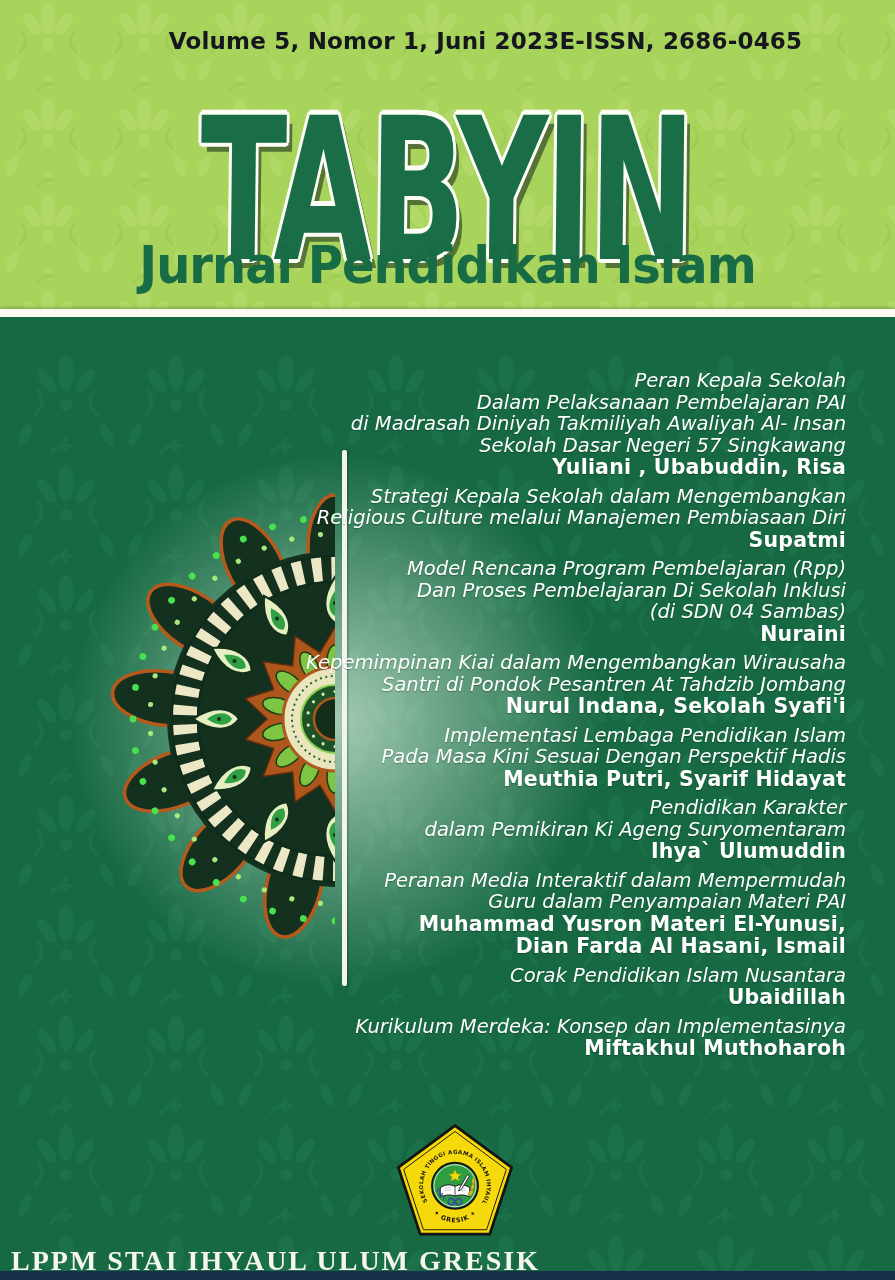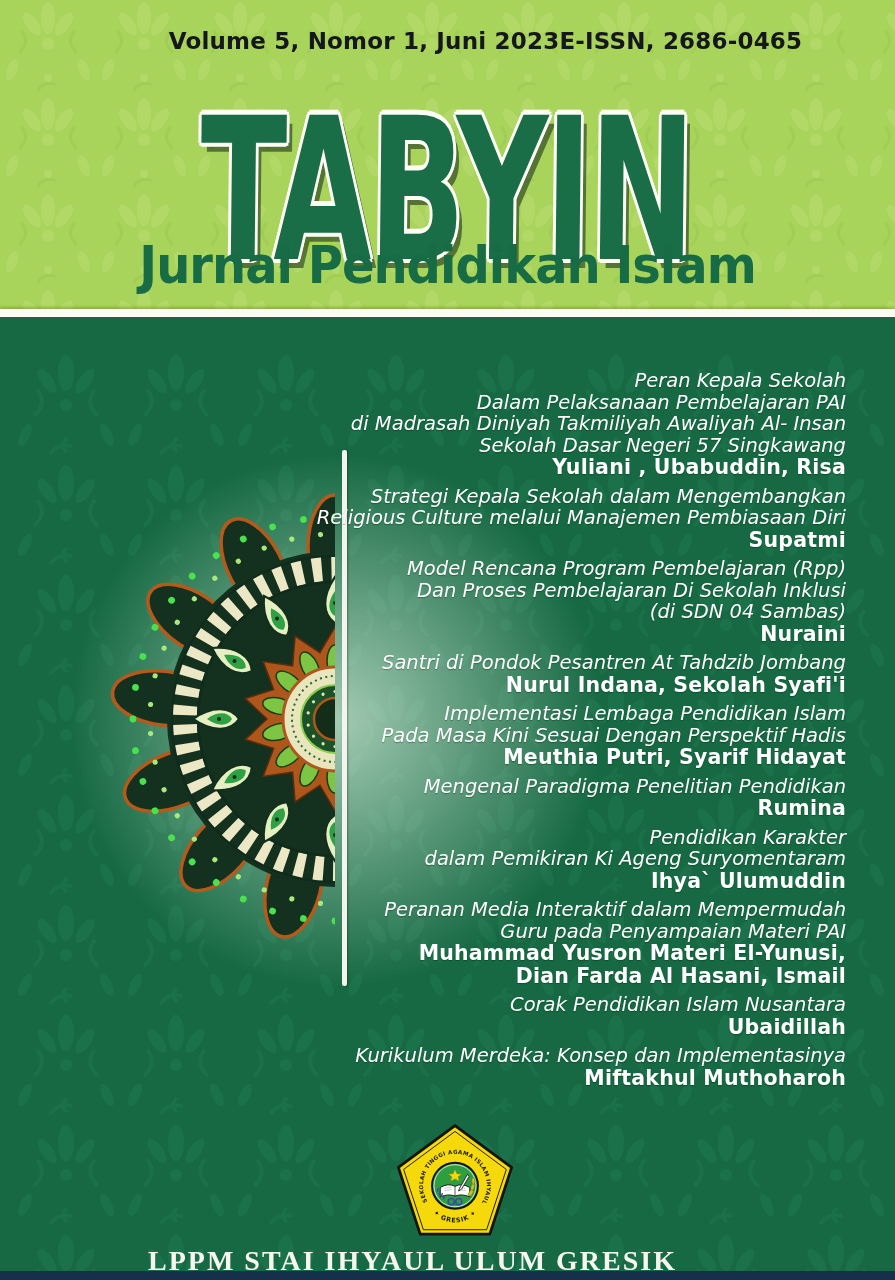--- a/index.html
+++ b/index.html
@@ -40,21 +40,21 @@
          background:#f4f4ee;border-radius:2px;box-shadow:1px 0 2px rgba(0,20,10,.35);}
 
   .article-list{position:absolute;right:60px;top:17px;width:560px;text-align:right;color:#fff;}
   .article{margin-bottom:7px;}
   .t-line{font-style:italic;font-size:19.5px;line-height:21.5px;
           text-shadow:0 1px 1px rgba(0,30,15,.35);}
   .a-line{font-weight:bold;font-size:20.5px;line-height:22.5px;letter-spacing:.2px;
           text-shadow:0 1px 1px rgba(0,30,15,.35);}
 
   .seal{position:absolute;left:384px;top:769px;width:120px;height:118px;}
-  .footer-text{position:absolute;left:0;top:892px;width:803px;text-align:center;
+  .footer-text{position:absolute;left:0;top:892px;width:803px;text-align:left;
                font-family:"Liberation Serif", serif;font-weight:bold;font-size:28px;
                color:#f7f6ee;letter-spacing:2px;white-space:nowrap;}
 
   
   .bottom-strip{position:absolute;left:0;top:1271px;width:895px;height:9px;background:#16304a;}
 </style>
 </head>
 <body>
 
 <div class="cover">
@@ -326,40 +326,37 @@
           <div class="t-line">Religious Culture melalui Manajemen Pembiasaan Diri</div>
           <div class="a-line">Supatmi</div>
         </div>
         <div class="article">
           <div class="t-line">Model Rencana Program Pembelajaran (Rpp)</div>
           <div class="t-line">Dan Proses Pembelajaran Di Sekolah Inklusi</div>
           <div class="t-line">(di SDN 04 Sambas)</div>
           <div class="a-line">Nuraini</div>
         </div>
         <div class="article">
+          <div class="t-line">Kepemimpinan Kiai dalam Mengembangkan Wirausaha</div>
           <div class="t-line">Santri di Pondok Pesantren At Tahdzib Jombang</div>
           <div class="a-line">Nurul Indana, Sekolah Syafi'i</div>
         </div>
         <div class="article">
           <div class="t-line">Implementasi Lembaga Pendidikan Islam</div>
           <div class="t-line">Pada Masa Kini Sesuai Dengan Perspektif Hadis</div>
           <div class="a-line">Meuthia Putri, Syarif Hidayat</div>
         </div>
         <div class="article">
-          <div class="t-line">Mengenal Paradigma Penelitian Pendidikan</div>
-          <div class="a-line">Rumina</div>
-        </div>
-        <div class="article">
           <div class="t-line">Pendidikan Karakter</div>
           <div class="t-line">dalam Pemikiran Ki Ageng Suryomentaram</div>
           <div class="a-line">Ihya` Ulumuddin</div>
         </div>
         <div class="article">
           <div class="t-line">Peranan Media Interaktif dalam Mempermudah</div>
-          <div class="t-line">Guru pada Penyampaian Materi PAI</div>
+          <div class="t-line">Guru dalam Penyampaian Materi PAI</div>
           <div class="a-line">Muhammad Yusron Materi El-Yunusi,</div>
           <div class="a-line">Dian Farda Al Hasani, Ismail</div>
         </div>
         <div class="article">
           <div class="t-line">Corak Pendidikan Islam Nusantara</div>
           <div class="a-line">Ubaidillah</div>
         </div>
         <div class="article">
           <div class="t-line">Kurikulum Merdeka: Konsep dan Implementasinya</div>
           <div class="a-line">Miftakhul Muthoharoh</div>

